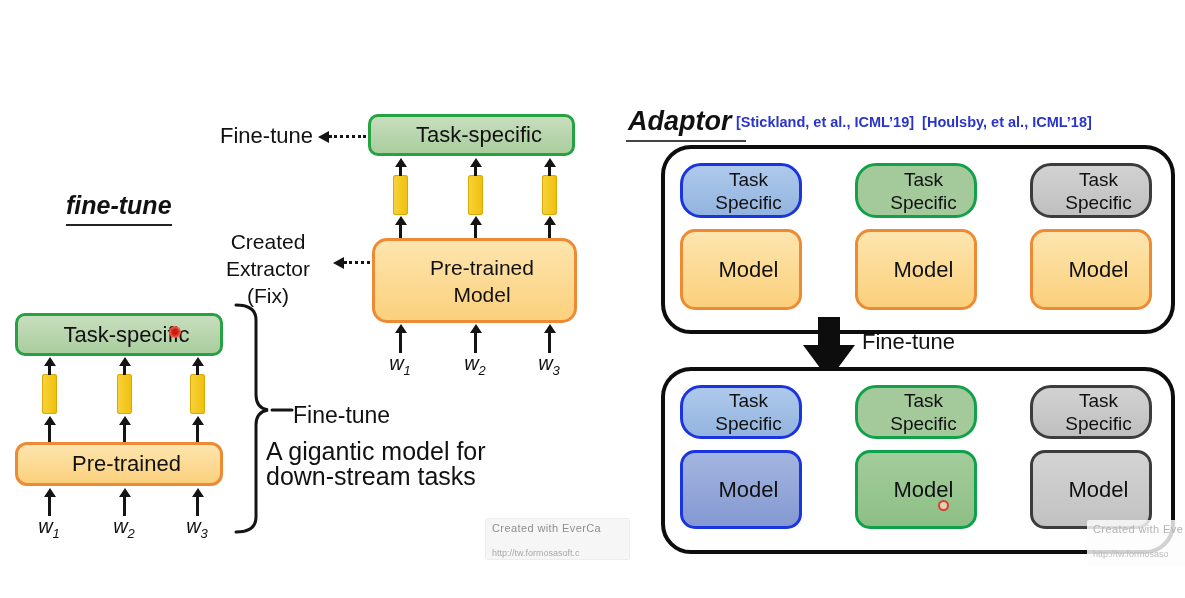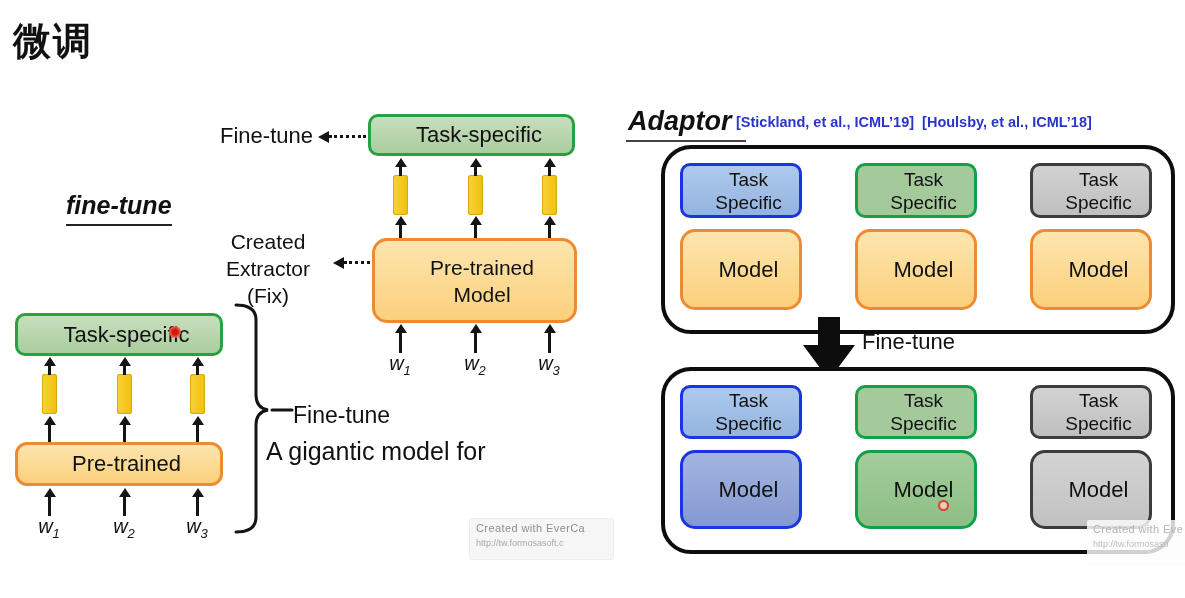--- a/index.html
+++ b/index.html
@@ -40,54 +40,53 @@
   .label-c{position:absolute;text-align:center;}
 
   
   .adaptor-title{left:626px;top:106px;font-size:27px;font-weight:bold;font-style:italic;
        border-bottom:2px solid #444;padding:0 14px 3px 2px;}
   .citations{left:736px;top:114px;font-size:14.5px;font-weight:600;color:#2a35c8;}
   .citations span{margin-right:6px;}
 
   .group{position:absolute;border:4px solid #0d0d0d;border-radius:30px;background:#fff;}
 
-  .ts-box{border-width:3px;border-style:solid;border-radius:10px;font-size:19px;line-height:23px;}
+  .ts-box{border-width:3px;border-style:solid;border-radius:21px;font-size:19px;line-height:23px;}
   .model-box{border-width:3px;border-style:solid;border-radius:15px;font-size:22px;}
 
   .t-blue{background:linear-gradient(#aec9ec,#93b4df);border-color:#1a35e0;}
   .t-green{background:linear-gradient(#b0d0a8,#9ac492;);border-color:#12a148;background-color:#a4ca9c;}
   .t-gray{background:linear-gradient(#d2d2d2,#bfbfbf);border-color:#3c3c3c;}
   .m-orange{background:linear-gradient(#fde5ae,#fbd07c);border-color:#ec8b33;}
   .m-blue{background:linear-gradient(#a3b6e0,#8498d2);border-color:#1a35e0;}
   .m-green{background:linear-gradient(#a3cc9b,#8dbf85);border-color:#0fa04a;}
   .m-gray{background:linear-gradient(#d3d3d3,#c2c2c2);border-color:#3c3c3c;}
 
   .big-arrow{position:absolute;left:803px;top:317px;}
 
   
   .laser-dot{position:absolute;width:12px;height:12px;border-radius:50%;
        background:radial-gradient(circle,#c81e0e 0 30%,#f4564a 60%,rgba(255,120,110,.35) 100%);}
   .laser-ring{position:absolute;width:7px;height:7px;border:2.5px solid #e23a2c;border-radius:50%;
        background:rgba(255,215,210,.7);}
 
   
   .wm{position:absolute;overflow:hidden;white-space:nowrap;border-radius:2px;padding:3px 6px;}
-  .wm1{left:470px;top:519px;width:131px;height:34px;background:rgba(246,246,246,.95);
+  .wm1{left:486px;top:519px;width:131px;height:34px;background:rgba(246,246,246,.95);
        box-shadow:0 0 0 1px rgba(0,0,0,.07);}
   .wm2{left:1087px;top:520px;width:98px;height:40px;background:rgba(252,252,252,.82);}
   .wm .l1{font-size:11px;color:#8f8f8f;letter-spacing:.4px;}
-  .wm .l2{font-size:9px;color:#a8a8a8;margin-top:4px;}
+  .wm .l2{font-size:9px;color:#a8a8a8;margin-top:14px;}
   .wm2 .l1{color:#b3b3b3;} .wm2 .l2{color:#bdbdbd;}
 </style>
 </head>
 <body>
 
 <div class="slide">
 
-  <div class="abs slide-title">微调</div>
 
   <div class="abs howto">
     <br>
     <span>fine-tune</span>
   </div>
 
   <div class="box green-box fs22" style="left:368px;top:114px;width:207px;height:42px;">
     <span>Task-specific</span>
   </div>
 
@@ -167,20 +166,21 @@
   </div>
 
   <svg class="abs" style="left:225px;top:300px;" width="70" height="238">
     <path d="M11,5 Q31,5 31,20 L31,95 Q31,108 43,110 Q31,112 31,125 L31,217 Q31,232 11,232" fill="none" stroke="#141414" stroke-width="3" stroke-linecap="round"></path>
     <path d="M47,110 L67,110" fill="none" stroke="#141414" stroke-width="3" stroke-linecap="round"></path>
   </svg>
 
   <div class="abs" style="left:293px;top:402px;font-size:23px;">Fine-tune</div>
   <div class="abs" style="left:266px;top:439px;font-size:25px;line-height:25px;">
     <span>A gigantic model for</span><br>
+    <span>down-stream tasks</span>
   </div>
 
   <div class="abs adaptor-title">Adaptor</div>
   <div class="abs citations">
     <span style="margin-right: 8px;">[Stickland, et al., ICML’19]</span><span>[Houlsby, et al., ICML’18]</span>
   </div>
 
   <div class="group" style="left:661px;top:145px;width:506px;height:181px;"></div>
 
   <div class="box ts-box t-blue" style="left:680px;top:163px;width:122px;height:55px;">

